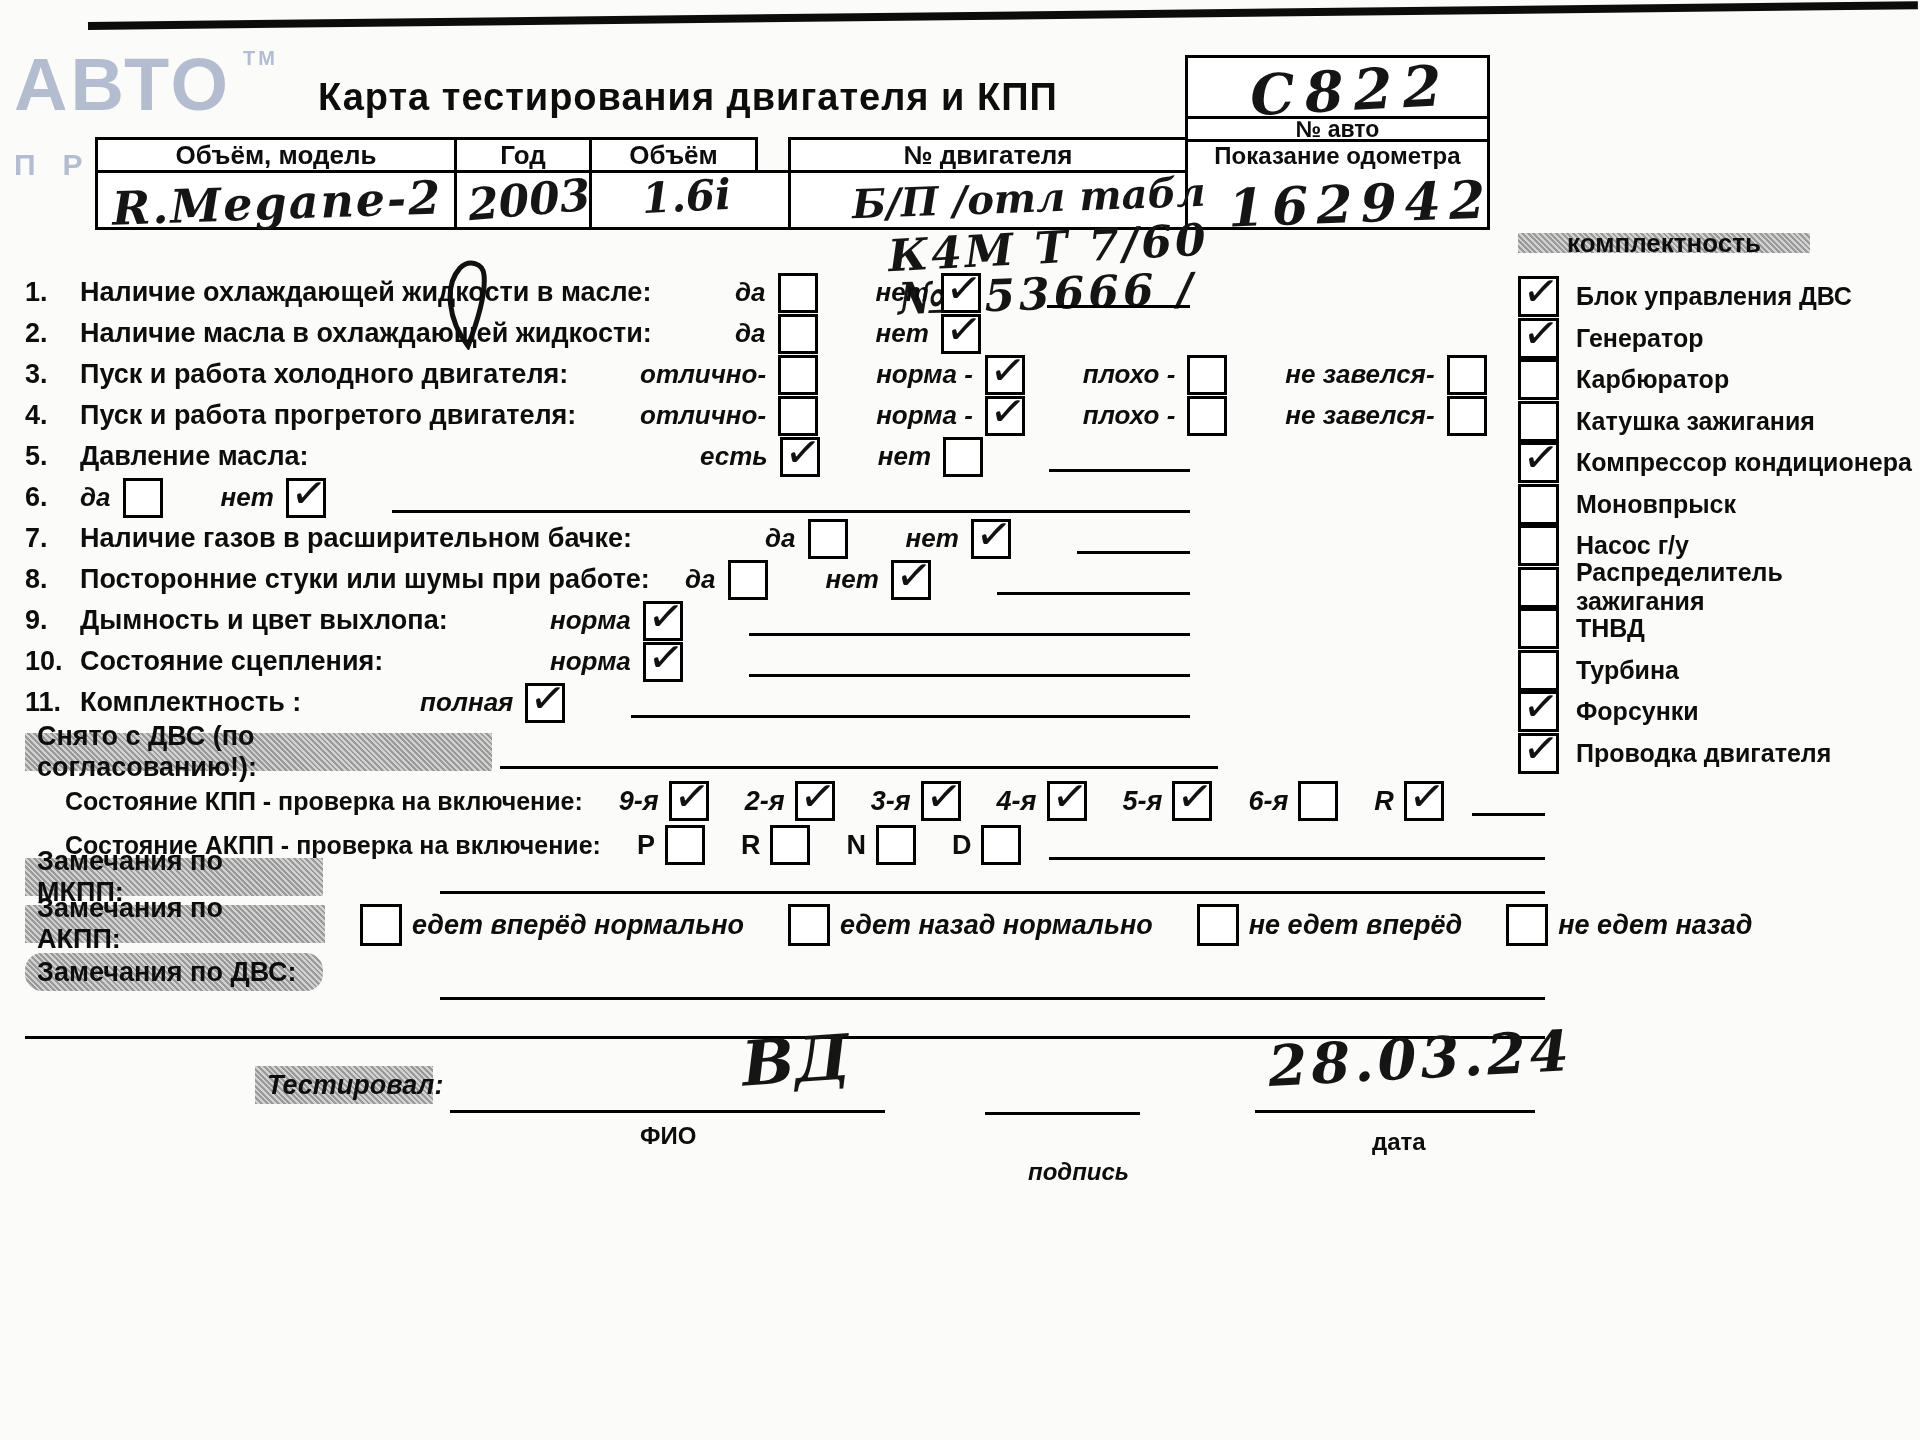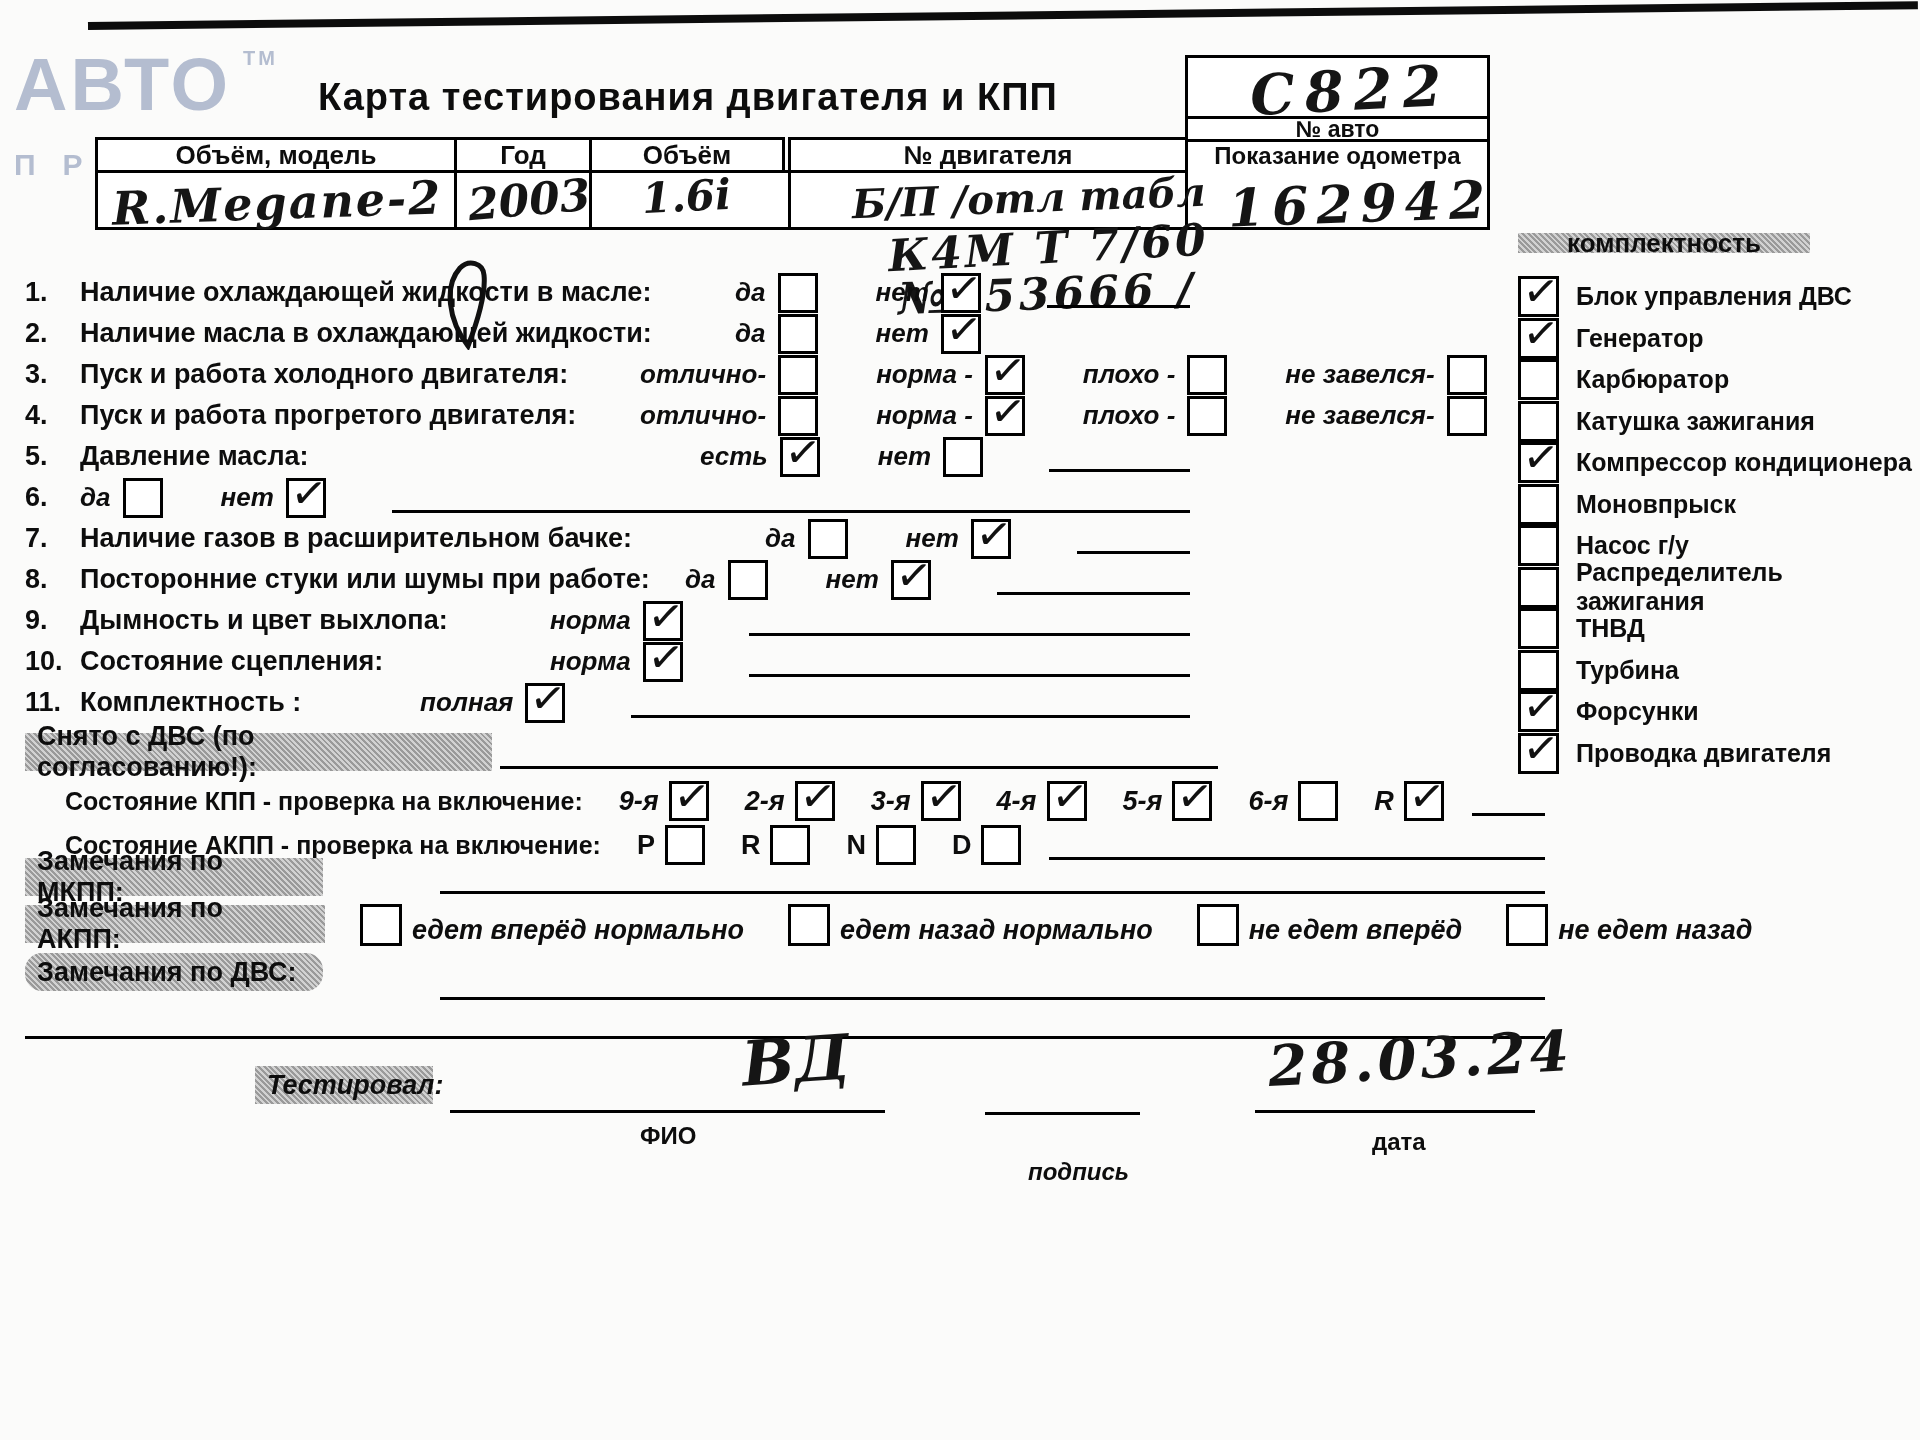--- a/index.html
+++ b/index.html
@@ -79,21 +79,21 @@
   #kpp-row{left:65px;top:778px;width:1480px;height:46px;}
   #akpp-row{left:65px;top:822px;width:1480px;height:46px;}
   .gear{display:flex;align-items:center;margin-left:36px;}
   .gear .glabel{font-style:italic;font-size:27px;font-weight:bold;margin-right:10px;}
   .gear.upright .glabel{font-style:normal;}
   .hline{flex:1;border-bottom:3px solid #000;align-self:flex-end;margin-bottom:8px;margin-left:28px;}
   #mkpp-bar{left:25px;top:858px;width:298px;}
   #mkpp-line{left:440px;top:891px;width:1105px;border-bottom:3px solid #000;}
   #akpp-bar{left:25px;top:905px;width:300px;}
   #akpp-options{left:360px;top:903px;display:flex;align-items:center;height:44px;}
-  .aopt{display:flex;align-items:flex-end;margin-right:44px;}
+  .aopt{display:flex;align-items:center;margin-right:44px;}
   .aopt .box{width:36px;height:36px;margin-right:10px;}
   .aopt .olabel{font-style:italic;font-size:27px;font-weight:bold;white-space:nowrap;}
   #dvs-bar{left:25px;top:953px;width:298px;border-radius:17px;}
   #dvs-line{left:440px;top:997px;width:1105px;border-bottom:3px solid #000;}
   #full-line{left:25px;top:1036px;width:1520px;border-bottom:3px solid #000;}
   
   #tested-bar{left:255px;top:1066px;width:178px;font-style:italic;}
   #fio-line{left:450px;top:1110px;width:435px;border-bottom:3px solid #000;}
   #sign-line{left:985px;top:1112px;width:155px;border-bottom:3px solid #000;}
   #date-line{left:1255px;top:1110px;width:280px;border-bottom:3px solid #000;}
@@ -120,21 +120,21 @@
 <div id="car-no-box" class="abs cell"></div>
 <span id="hw-carno" class="abs hw">C822</span>
 <div id="car-no-label" class="abs cell">№ авто</div>
 <div id="odo-header" class="abs cell hatch">Показание одометра</div>
 <div id="odo-value-box" class="abs cell"></div>
 <span id="hw-odo" class="abs hw">162942</span>
 
 <div id="vtable" class="abs">
   <div class="hcell" style="left:0;top:0;width:362px;height:36px;">Объём, модель</div>
   <div class="hcell" style="left:359px;top:0;width:138px;height:36px;">Год</div>
-  <div class="hcell" style="left:494px;top:0;width:196px;height:36px;">Объём</div>
+  <div class="hcell" style="left:494px;top:0;width:169px;height:36px;">Объём</div>
   <div class="hcell" style="left:693px;top:0;width:400px;height:36px;">№ двигателя</div>
   <div class="hcell" style="left:0;top:33px;width:362px;height:60px;"></div>
   <div class="hcell" style="left:359px;top:33px;width:138px;height:60px;"></div>
   <div class="hcell" style="left:494px;top:33px;width:202px;height:60px;"></div>
   <div class="hcell" style="left:693px;top:33px;width:400px;height:60px;"></div>
 </div>
 <span id="hw-brand" class="abs hw">R.Megane-2</span>
 <span id="hw-year" class="abs hw">2003</span>
 <span id="hw-volume" class="abs hw">1.6i</span>
 <span id="hw-engine1" class="abs hw">Б/П /отл табл</span>

